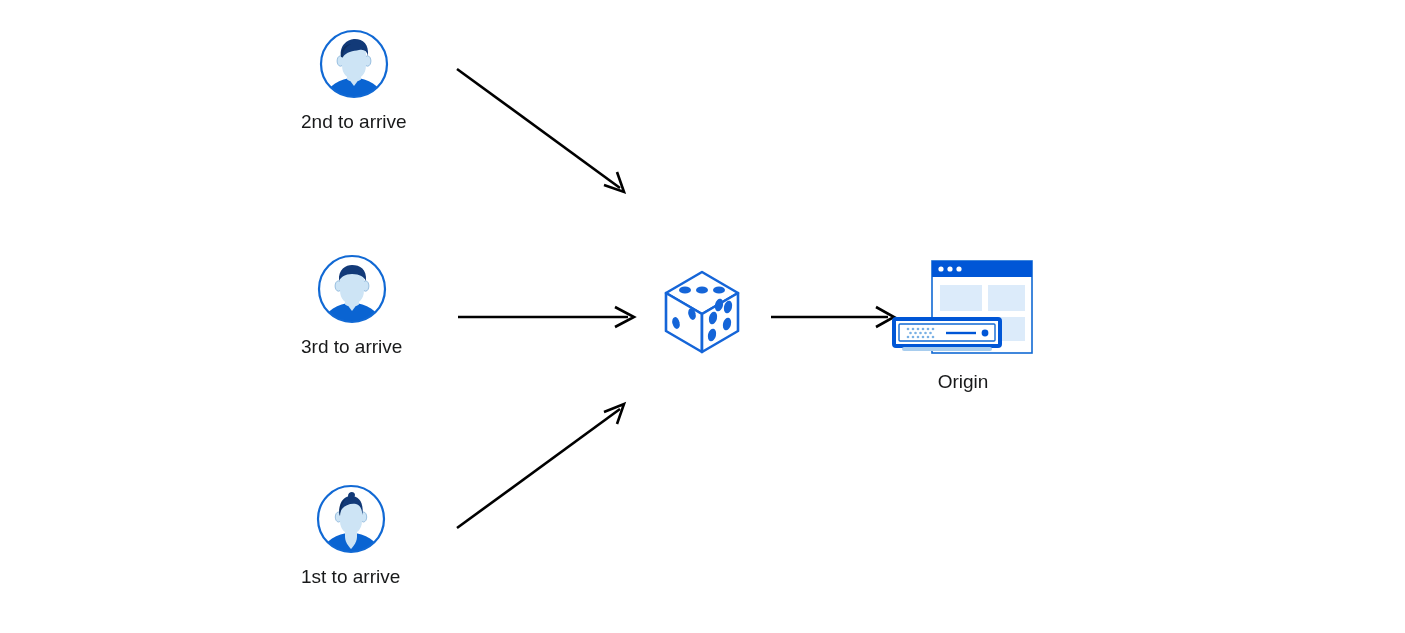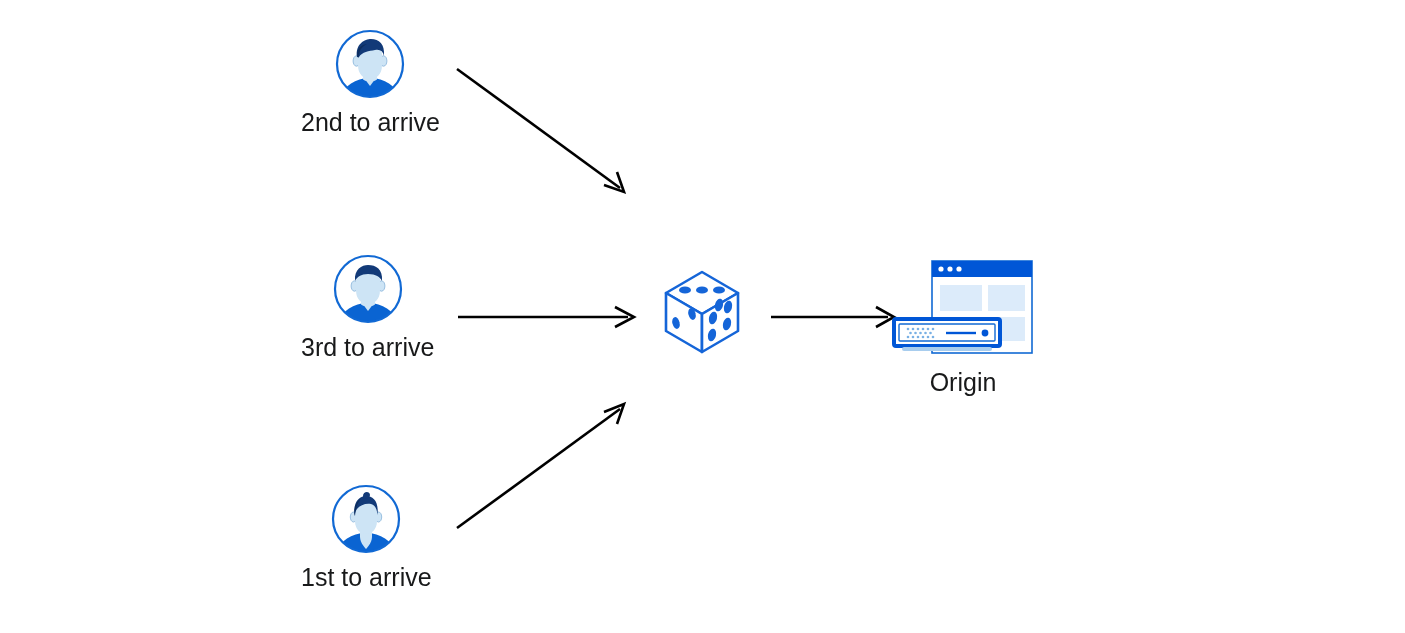--- a/index.html
+++ b/index.html
@@ -24,21 +24,21 @@
     flex-direction: column;
     align-items: center;
   }
   .node-icon {
     display: block;
     line-height: 0;
   }
   .node-label {
     margin-top: 10px;
     font-family: "Liberation Sans", sans-serif;
-    font-size: 25px;
+    font-size: 19px;
     line-height: 24px;
     color: #18191a;
     white-space: nowrap;
     text-align: center;
   }
   .origin-label {
   }
   #arrow-layer {
     position: absolute;
     left: 0;

